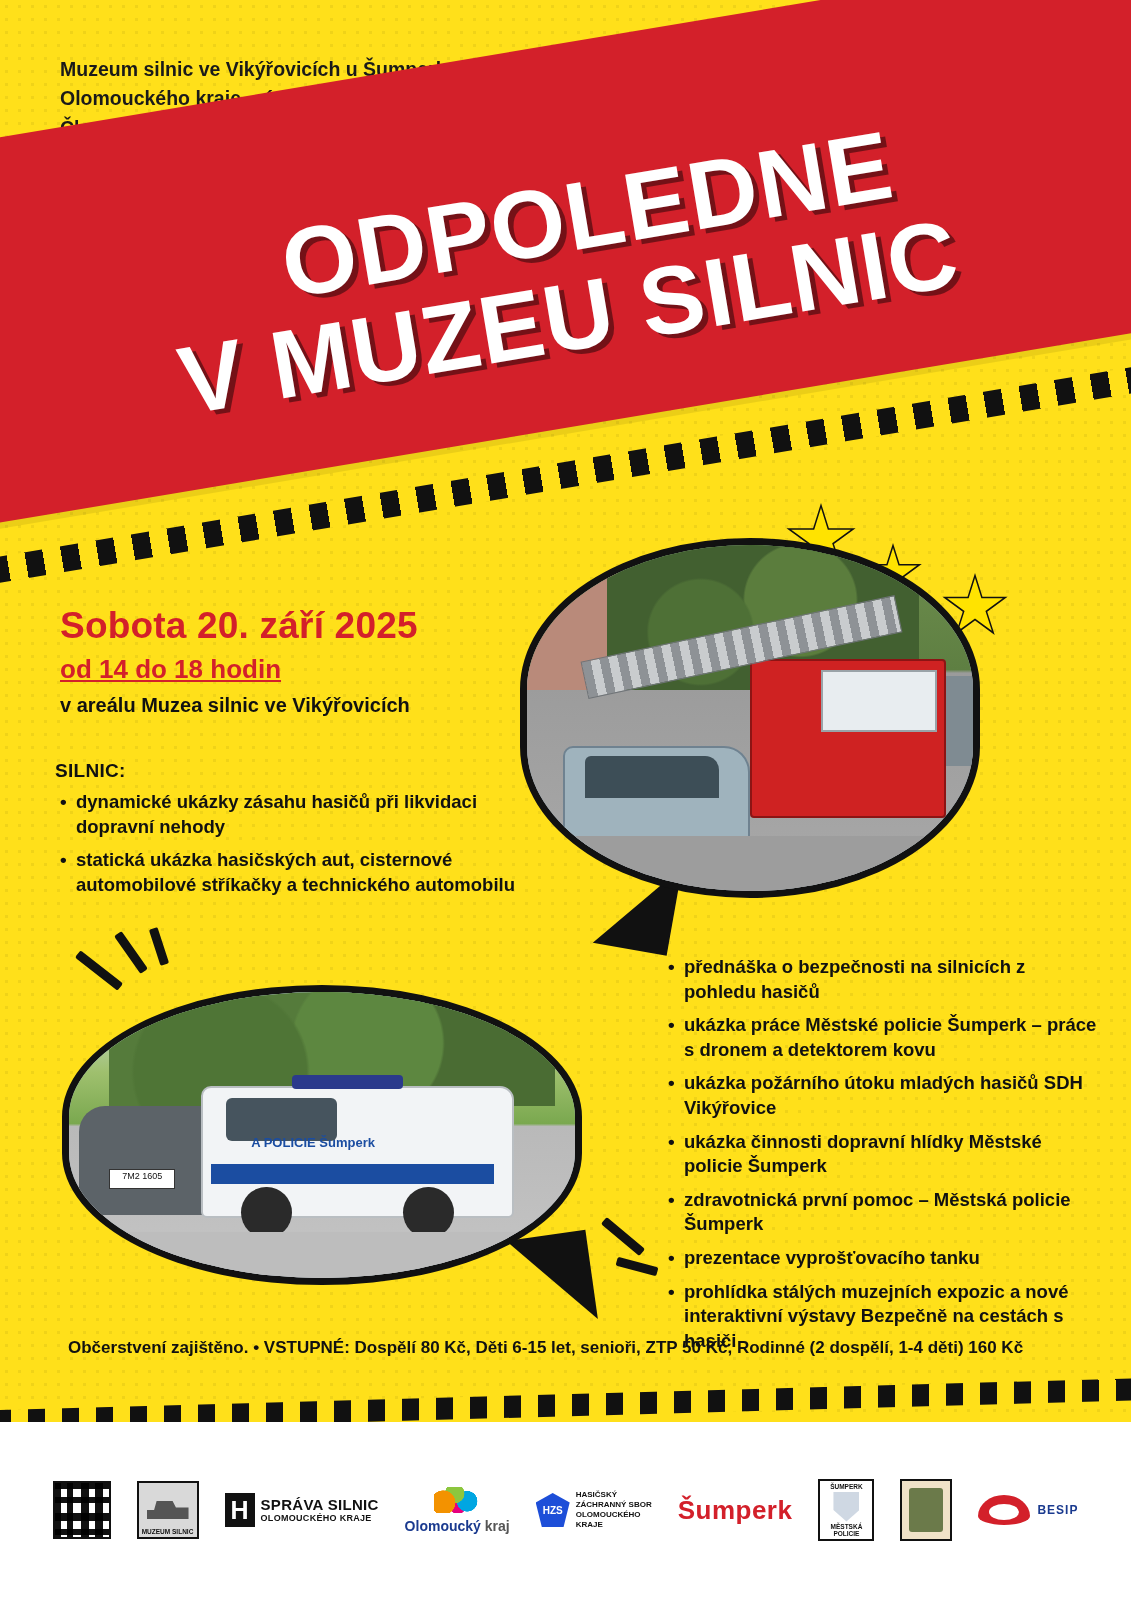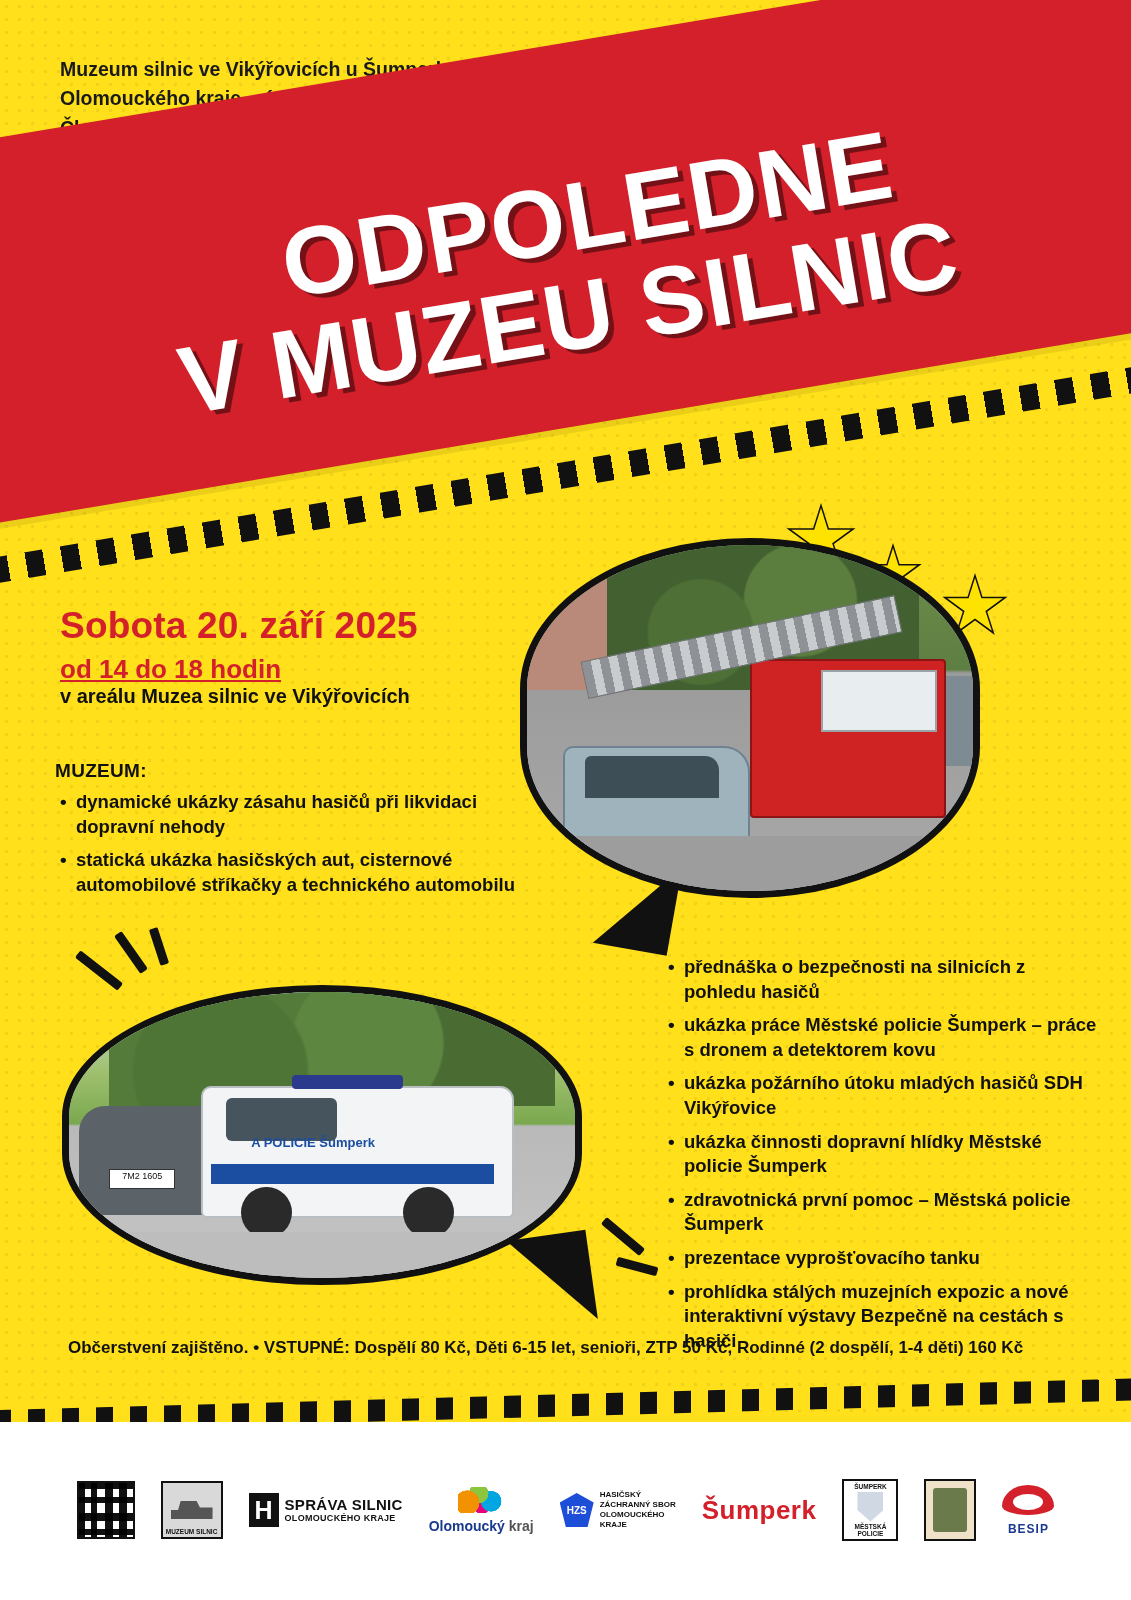--- a/index.html
+++ b/index.html
@@ -59,21 +59,21 @@
     text-shadow:5px 5px 0 rgba(0,0,0,0.45);
     pointer-events:none;
   }
   .banner-title .l1 { display:block; margin-left:60px; }
   .banner-title .l2 { display:block; margin-left:-10px; }
 
   
   .date-block { position:absolute; left:60px; top:605px; width:470px; }
   .date-main { color:#d3202a; font-size:37px; font-weight:bold; letter-spacing:0.2px; }
   .date-time { color:#d3202a; font-size:26px; font-weight:bold; margin-top:7px;text-decoration:underline; }
-  .date-place { color:#111; font-size:20px; font-weight:bold; }
+  .date-place { color:#111; font-size:20px; font-weight:bold; margin-top:9px; }
 
   
   .program-head { position:absolute; left:55px; top:760px; font-size:19px; font-weight:bold; color:#111; letter-spacing:0.3px;}
   ul.bul { list-style:none; margin:0; padding:0; }
   ul.bul li {
     position:relative; padding-left:16px; margin-bottom:9px;
     font-size:18.5px; line-height:1.33; color:#111; font-weight:600;
   }
   ul.bul li:before {
     content:"•"; position:absolute; left:0; top:-1px; font-size:19px;
@@ -218,21 +218,21 @@
     font-size:6.5px; text-align:center; font-weight:bold; color:#111;
     display:flex; flex-direction:column; align-items:center; justify-content:space-between;
     padding:2px 1px;
   }
   .mp .shield { width:26px; height:30px; background:#cfd8e3; clip-path:polygon(0 0,100% 0,100% 62%,50% 100%,0 62%); }
   .legio {
     width:52px; height:62px; border:2px solid #111; background:#f0e2c8;
     display:flex; align-items:center; justify-content:center;
   }
   .legio .inner { width:34px; height:44px; background:#6b7a4a; border-radius:3px; }
-  .besip { display:flex; flex-direction:column; align-items:center; }
+  .besip { display:flex; align-items:center; }
   .besip .swoosh { width:52px; height:30px; background:#d3202a; border-radius:50% 50% 50% 50%/70% 70% 30% 30%; position:relative; }
   .besip .swoosh:after { content:""; position:absolute; left:11px; top:9px; width:30px; height:16px; background:#fff; border-radius:50%; }
   .besip .bt { font-size:12px; font-weight:bold; color:#1a3a8f; letter-spacing:1px; }
 </style>
 </head>
 <body>
 
 <div class="poster">
 
   <div class="dots"></div>
@@ -265,21 +265,21 @@
     <div class="outline"></div>
       <div class="star" style="position:absolute;inset:0;"></div>
   </div>
 
   <div class="date-block">
     <div class="date-main">Sobota 20. září 2025</div>
     <div class="date-time">od 14 do 18 hodin</div>
     <div class="date-place">v areálu Muzea silnic ve Vikýřovicích</div>
   </div>
 
-  <div class="program-head">MUZEUM:</div>
+  <div class="program-head">SILNIC:</div>
   <div class="program-list">
     <ul class="bul">
       <li>dynamické ukázky zásahu hasičů při likvidaci dopravní nehody</li>
       <li>statická ukázka hasičských aut, cisternové automobilové stříkačky a technického automobilu</li>
     </ul>
   </div>
 
   <div class="bubble-tail tail-1"></div>
   <div class="bubble bubble-1">
     <div class="p1">

